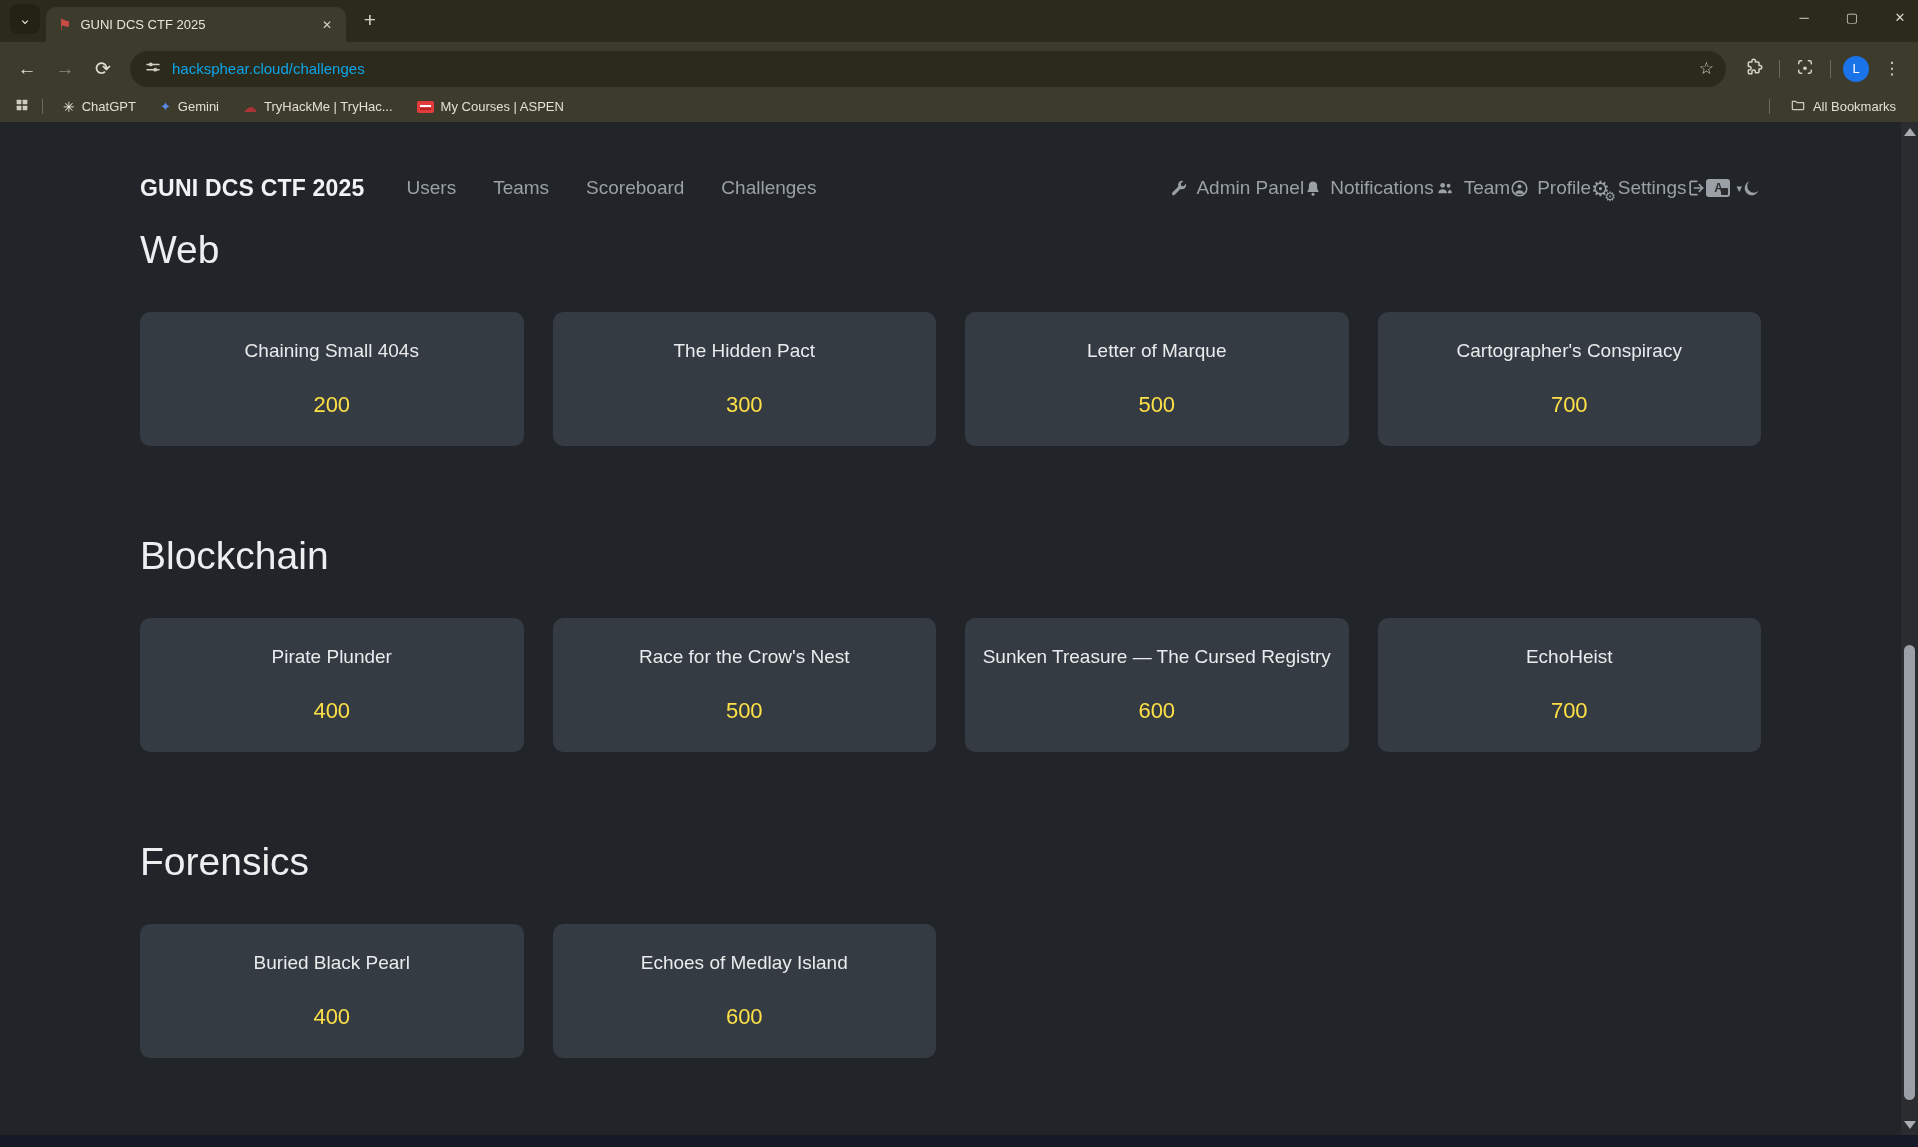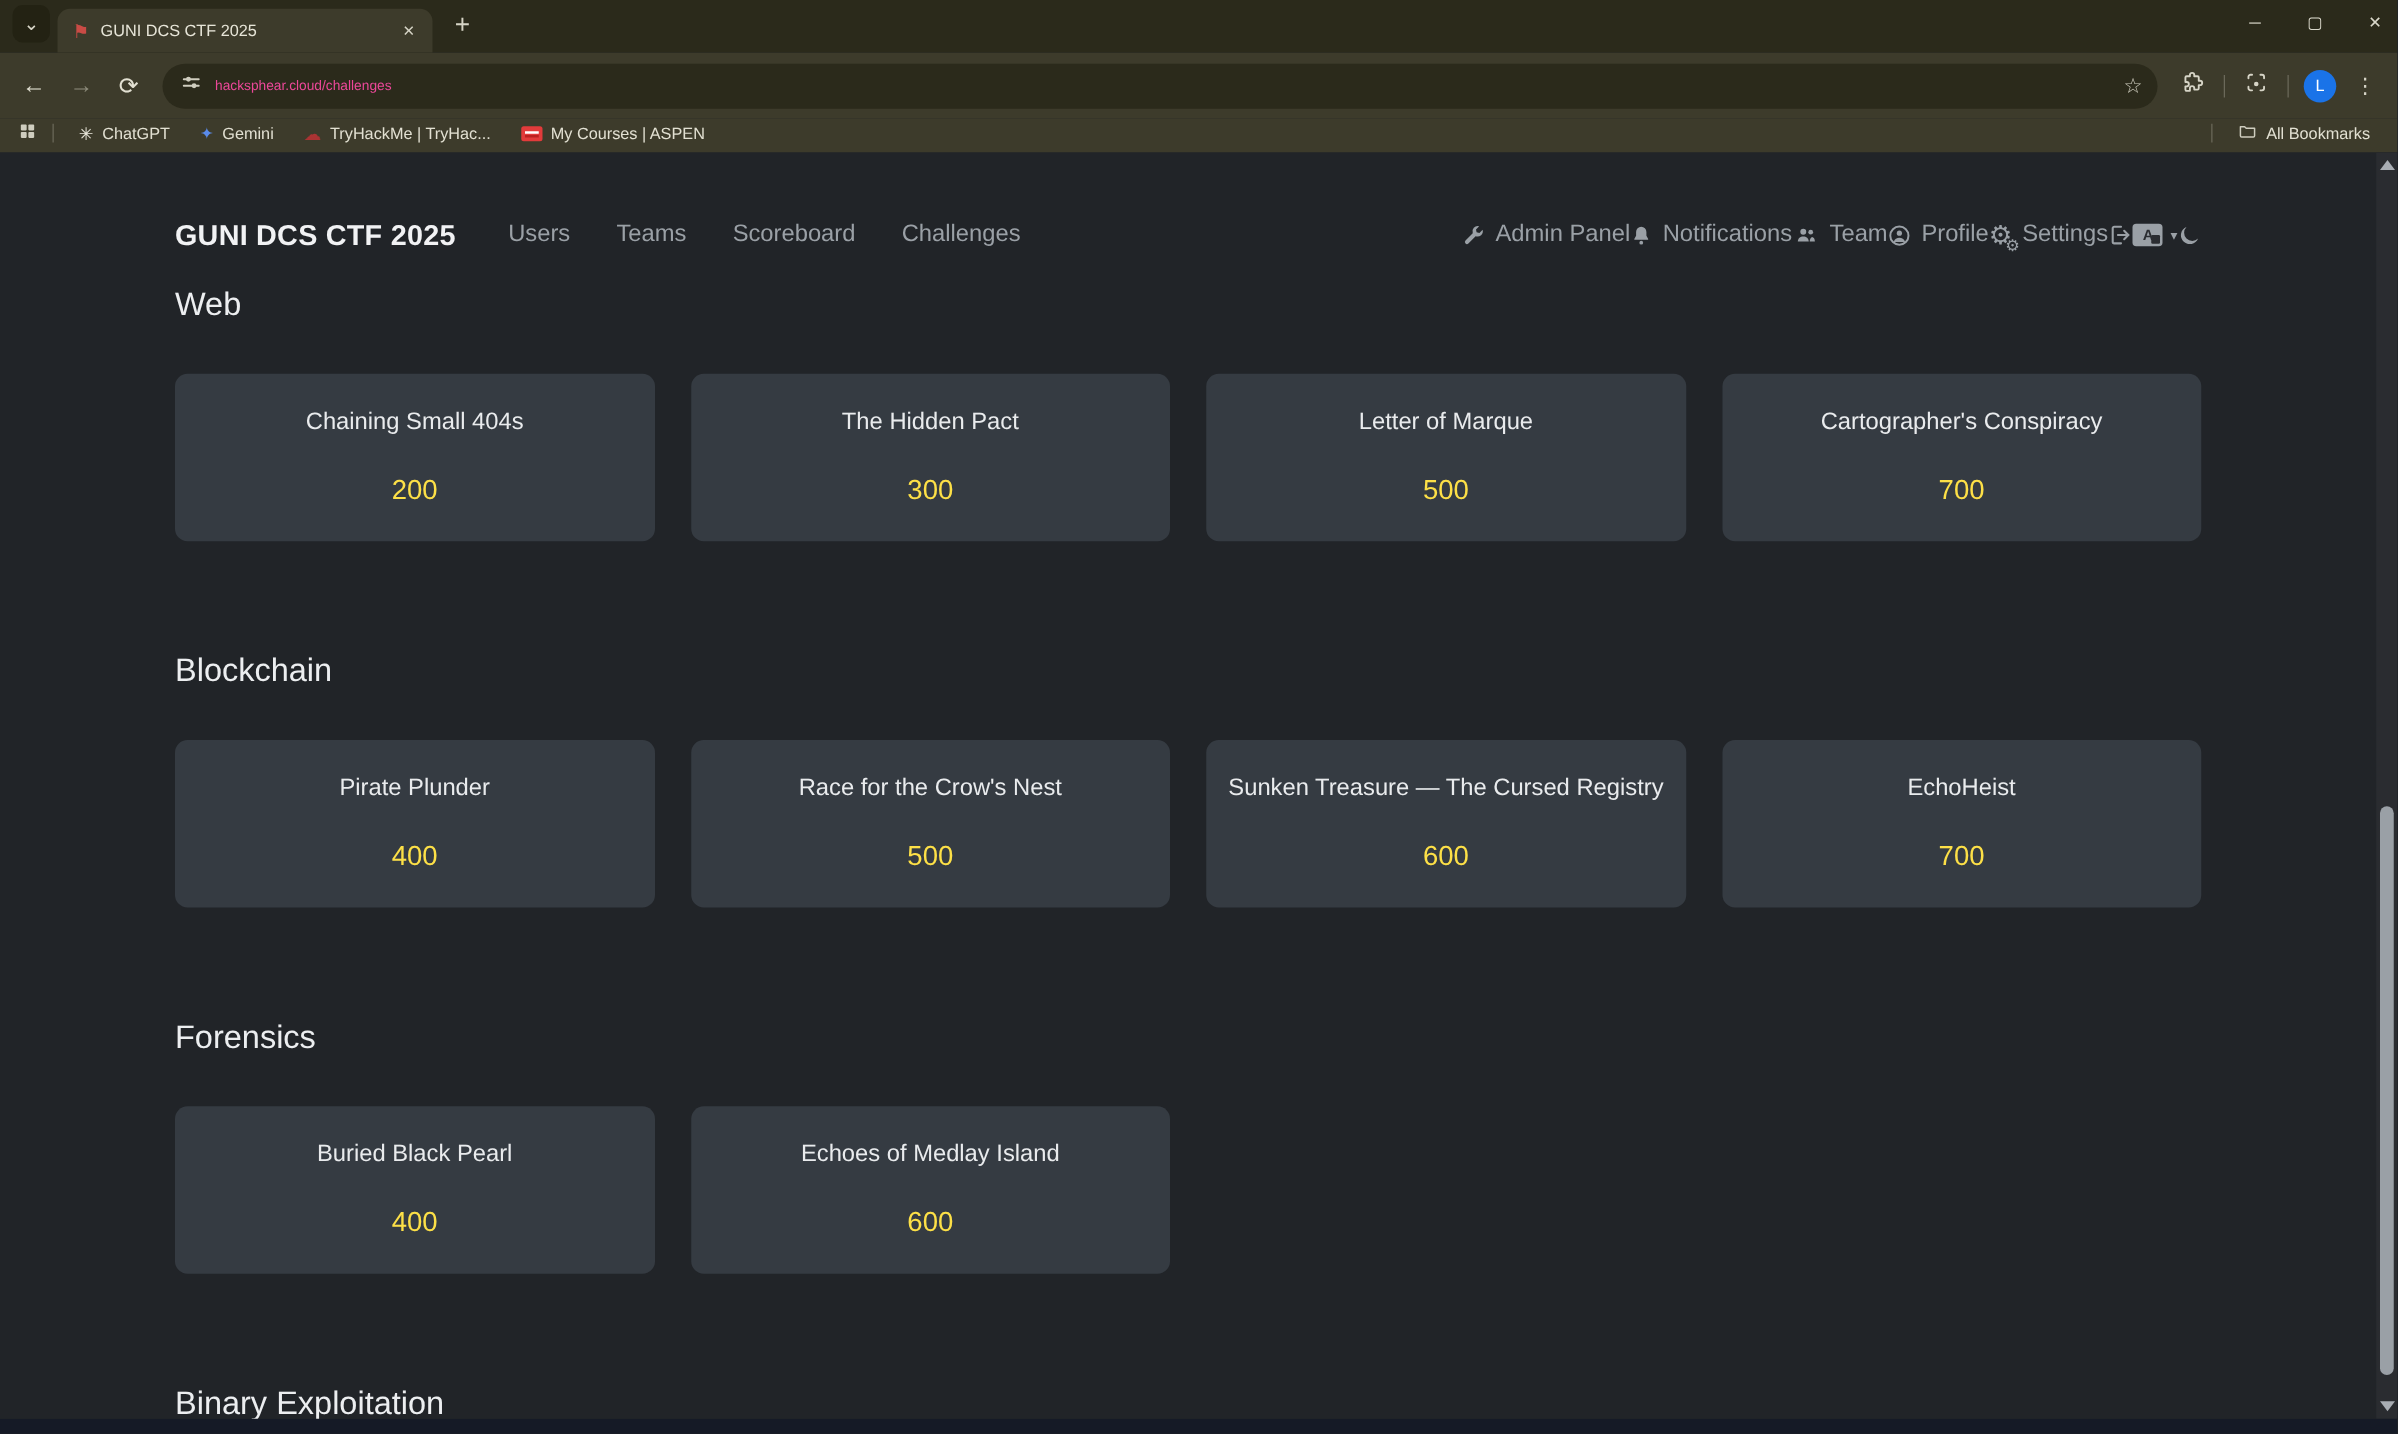--- a/index.html
+++ b/index.html
@@ -22,21 +22,21 @@
   .win-controls { position:absolute; right:8px; top:0; height:34px; display:flex; gap:28px;
     align-items:center; color:#d9d7ca; }
   .win-btn { font-size:13px; width:20px; text-align:center; }
 
   .toolbar { height:53px; background:#3d3b2b; display:flex; align-items:center; padding:0 10px; gap:4px; }
   .nav-btn { width:34px; height:34px; display:flex; align-items:center; justify-content:center;
     font-size:19px; color:#e2e0d2; border-radius:50%; }
   .nav-btn.dim { color:#8e8c7c; }
   .omnibox { flex:1; height:36px; margin:0 8px 0 6px; background:#2b2a1b; border-radius:18px;
     display:flex; align-items:center; padding:0 12px 0 14px; gap:10px; }
-  .omnibox-url { color:#ec4899; font-size:11px; flex:1; }
+  .omnibox-url { color:#0ea5e9; font-size:15px; flex:1; }
   .omni-star { color:#cfcdbf; font-size:17px; }
   .tb-icon { width:32px; height:32px; display:flex; align-items:center; justify-content:center; }
   .tb-divider { width:1px; height:18px; background:#6b695a; margin:0 5px; }
   .avatar { width:26px; height:26px; border-radius:50%; background:#1a73e8; color:#fff;
     font-size:13px; display:flex; align-items:center; justify-content:center; }
   .kebab { color:#d6d4c6; font-size:17px; }
 
   .bookmarks { height:27px; background:#3d3b2b; display:flex; align-items:center;
     padding:0 14px 4px 14px; gap:8px; color:#e2e0d2; font-size:13px; }
   .bm-item { display:flex; align-items:center; gap:7px; padding:2px 8px; border-radius:6px; }
@@ -64,21 +64,21 @@
   .gear-wrap { position:relative; font-size:21px; line-height:1; }
   .gear-small { position:absolute; font-size:13px; right:-6px; bottom:-4px; }
   .translate-chip { display:flex; align-items:center; gap:6px; }
   .t-box { width:24px; height:18px; background:#9aa0a6; border-radius:3px; color:#2b2d31;
     font-size:12px; font-weight:700; display:flex; align-items:center; justify-content:center; position:relative; }
   .t-box:after { content:""; position:absolute; right:2px; bottom:2px; width:7px; height:7px; background:#2b2d31; border-radius:1px; }
   .t-caret { font-size:11px; }
 
   .section { margin-top:88px; }
   .section.first { margin-top:18px; }
-  .section-title { color:#eceef0; font-size:26px; font-weight:500; }
+  .section-title { color:#eceef0; font-size:39px; font-weight:500; }
   .cards { display:grid; grid-template-columns:repeat(4,1fr); gap:29px; margin-top:40px; }
   .card { height:134px; background:#353b42; border-radius:10px; display:flex; flex-direction:column;
     align-items:center; justify-content:center; gap:30px; cursor:pointer; }
   .card-title { color:#e9ebed; font-size:19px; }
   .card-points { color:#fde047; font-size:22px; }
 
   
   .scrollbar { position:absolute; top:0; right:0; width:17px; height:100%; background:#2a2c30; }
   .sb-arrow-up, .sb-arrow-down { position:absolute; left:3px; width:0; height:0; }
   .sb-arrow-up { top:6px; border-left:6px solid transparent; border-right:6px solid transparent;

